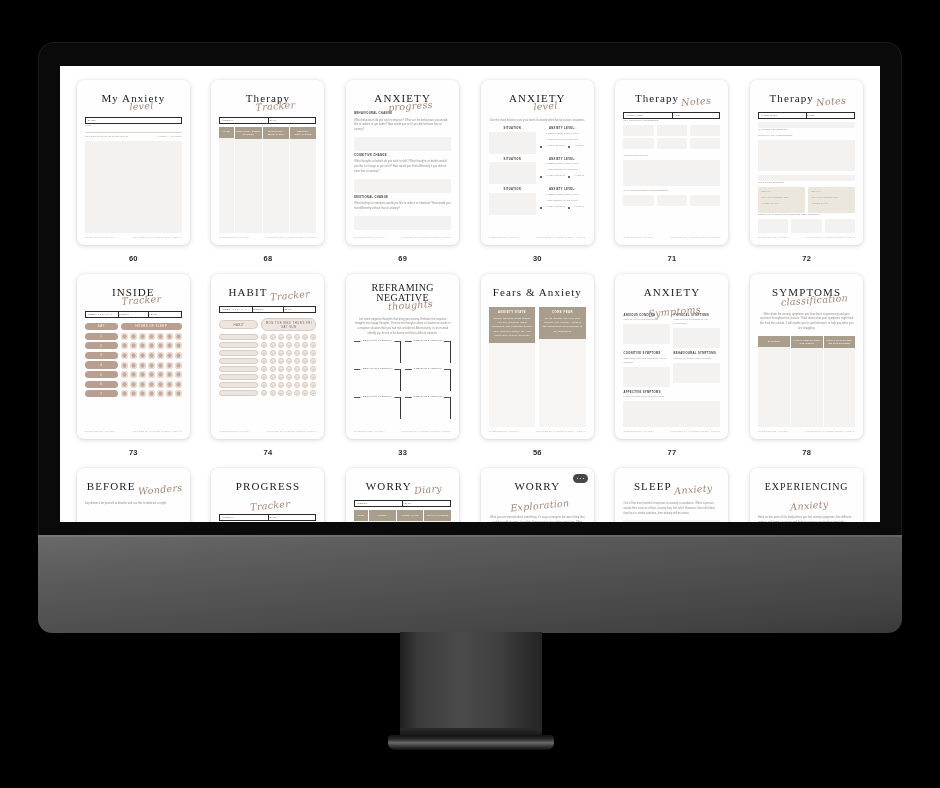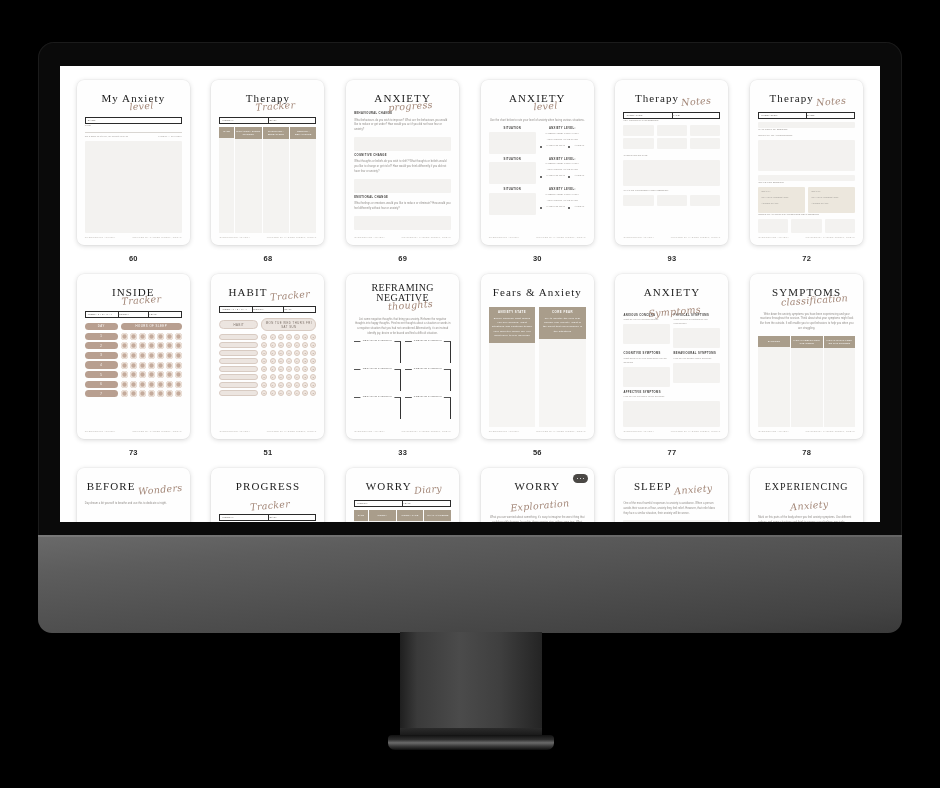--- a/index.html
+++ b/index.html
@@ -480,21 +480,21 @@
                 <div class="box " style="height: 11px; flex: 1 1 0%;"></div>
                 <div class="box " style="height: 11px; flex: 1 1 0%;"></div>
                 <div class="box " style="height: 11px; flex: 1 1 0%;"></div>
               </div>
               <div style="height: 3px;"></div>
               <div class="footer">
                 <span>OVERCOMING ANXIETY</span>
                 <span>WRITTEN BY KASPER RIDELL, RCSYP</span>
               </div>
             </div>
-            <div class="page-num">93</div>
+            <div class="page-num">71</div>
           </div>
           <div class="cell">
             <div class="page">
               <div class="ttl inline"><span class="main">Therapy</span><span class="script">Notes</span></div>
               <div class="field">
                 <span class="sep">THERAPIST:</span>
                 <div class="divider"></div>
                 <span class="sep">DATE:</span>
               </div>
               <div class="box " style="height: 6px; margin-top: 3px;"></div>
@@ -741,21 +741,21 @@
                   <div class="dot sm">F</div>
                   <div class="dot sm">S</div>
                   <div class="dot sm">S</div>
                 </div>
               </div>
               <div class="footer">
                 <span>OVERCOMING ANXIETY</span>
                 <span>WRITTEN BY KASPER RIDELL, RCSYP</span>
               </div>
             </div>
-            <div class="page-num">51</div>
+            <div class="page-num">74</div>
           </div>
           <div class="cell">
             <div class="page">
               <div class="ttl "><span class="main tight">REFRAMING NEGATIVE</span><span class="script">thoughts</span></div>
               <div class="intro">List some negative thoughts that bring you anxiety. Reframe the negative thoughts into happy thoughts. Find recent thoughts about a situation or words in a negative situation that you had not considered. Alternatively, it can instead identify joy, desire or be based and find a difficult situation.</div>
               <div class="rf" style="margin-bottom: 6px;">
                 <div class="half">
                   <div class="frame"></div>
                   <div class="cap">NEGATIVE THOUGHT</div>
                 </div>

